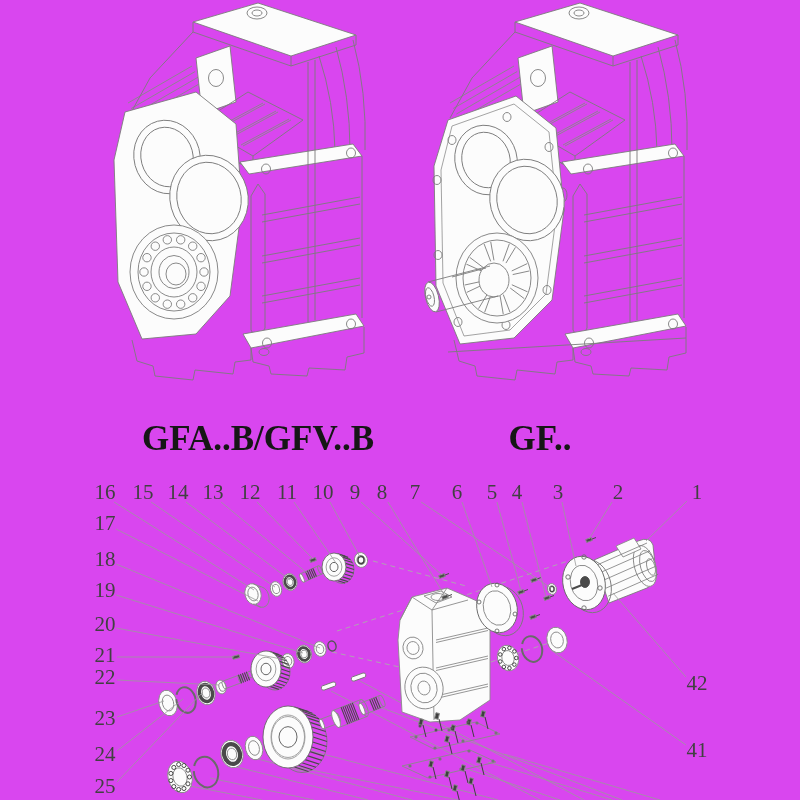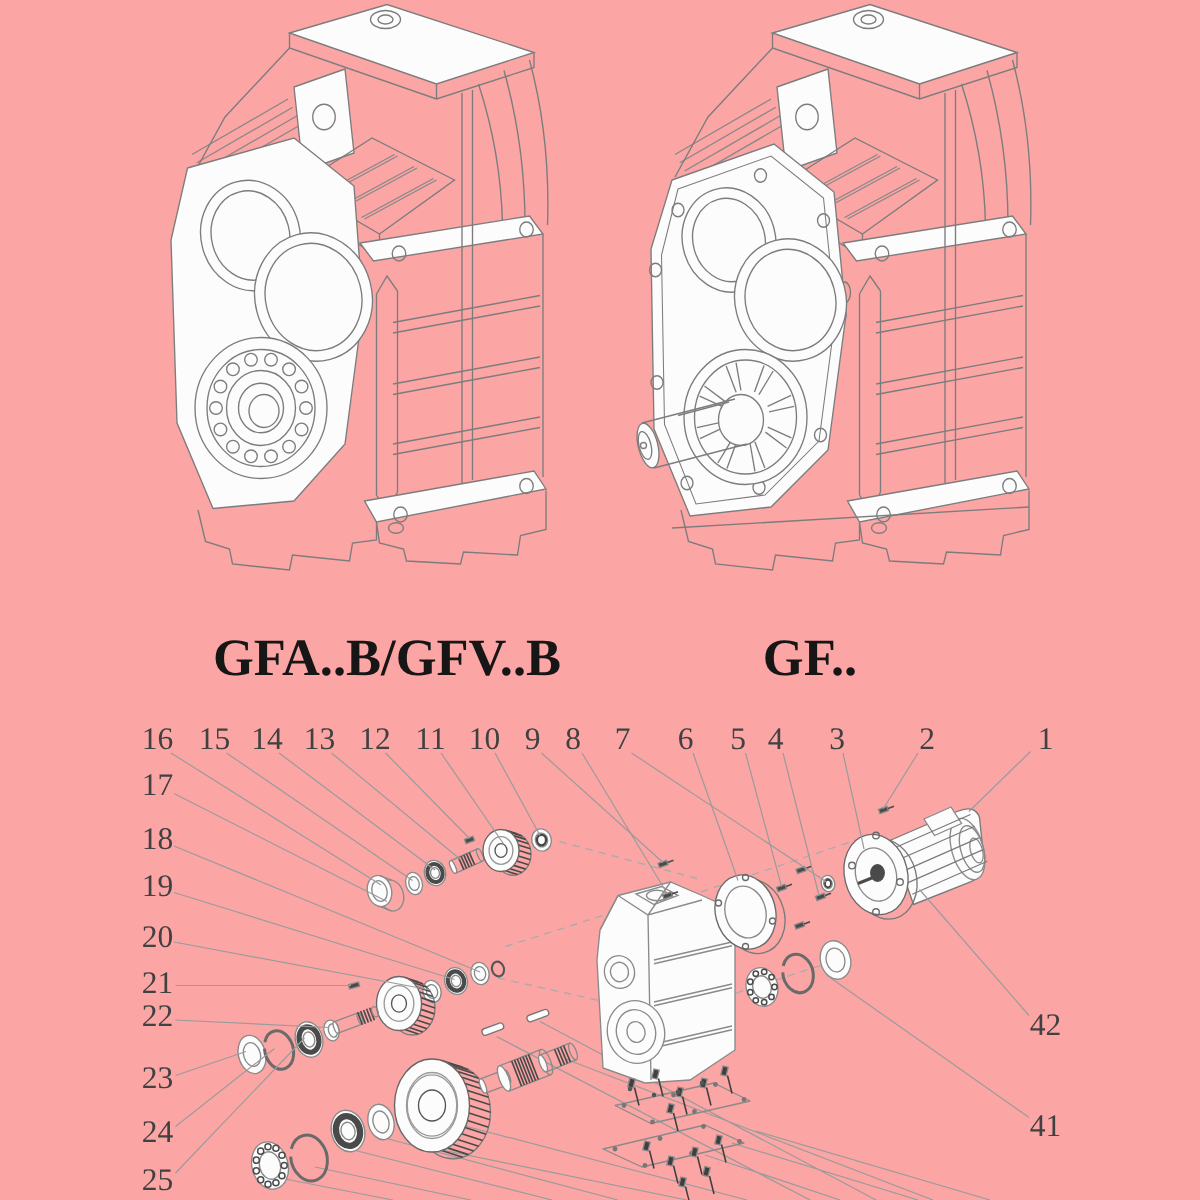--- a/index.html
+++ b/index.html
@@ -1,16 +1,16 @@
 <!DOCTYPE html>
 <html><head>
 <meta charset="utf-8">
 <style>
   html,body{margin:0;padding:0}
-  .page{position:relative;width:800px;height:800px;background:#fca5a5;overflow:hidden;font-family:"Liberation Serif",serif}
+  .page{position:relative;width:800px;height:800px;background:#d946ef;overflow:hidden;font-family:"Liberation Serif",serif}
   svg{position:absolute;left:0;top:0}
   text.model{font-weight:bold;font-size:35px;fill:#161616}
   text.callout{font-size:21px;fill:#414141}
 </style>
 </head>
 <body>
 
 <div class="page">
 <svg width="800" height="800" viewBox="0 0 800 800" font-family="Liberation Serif, serif">
 

